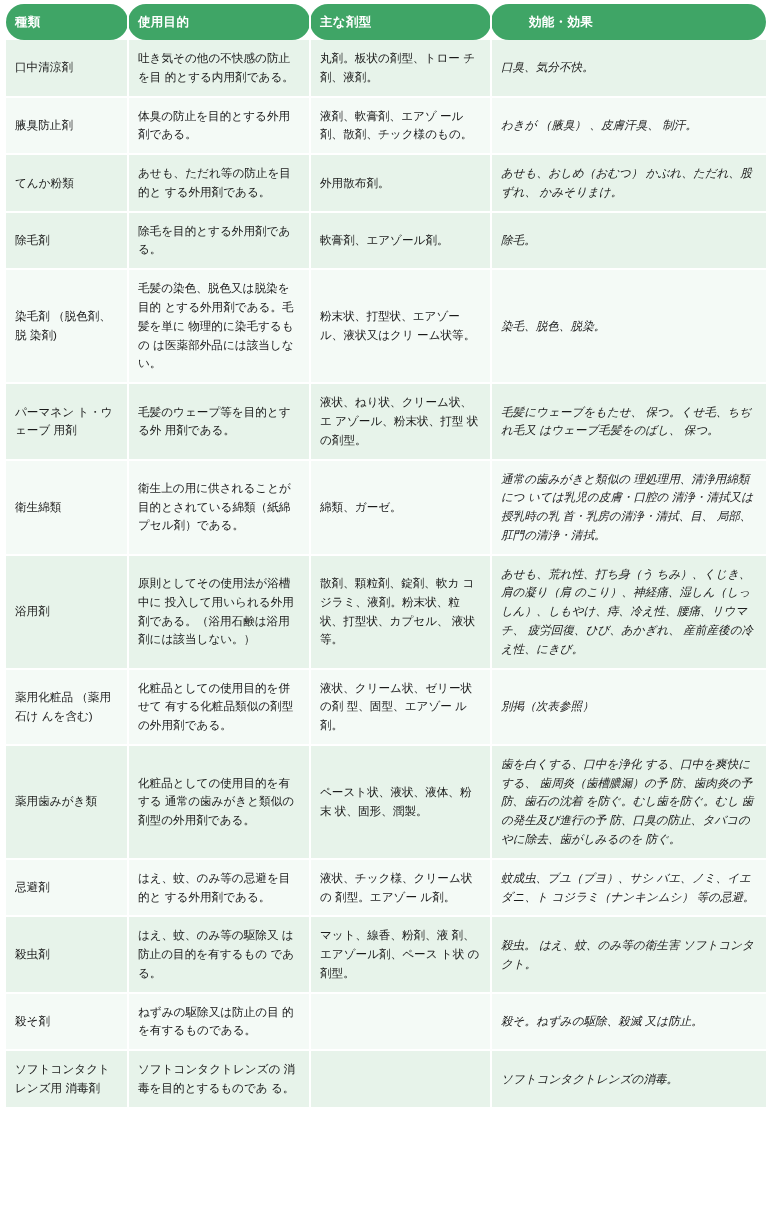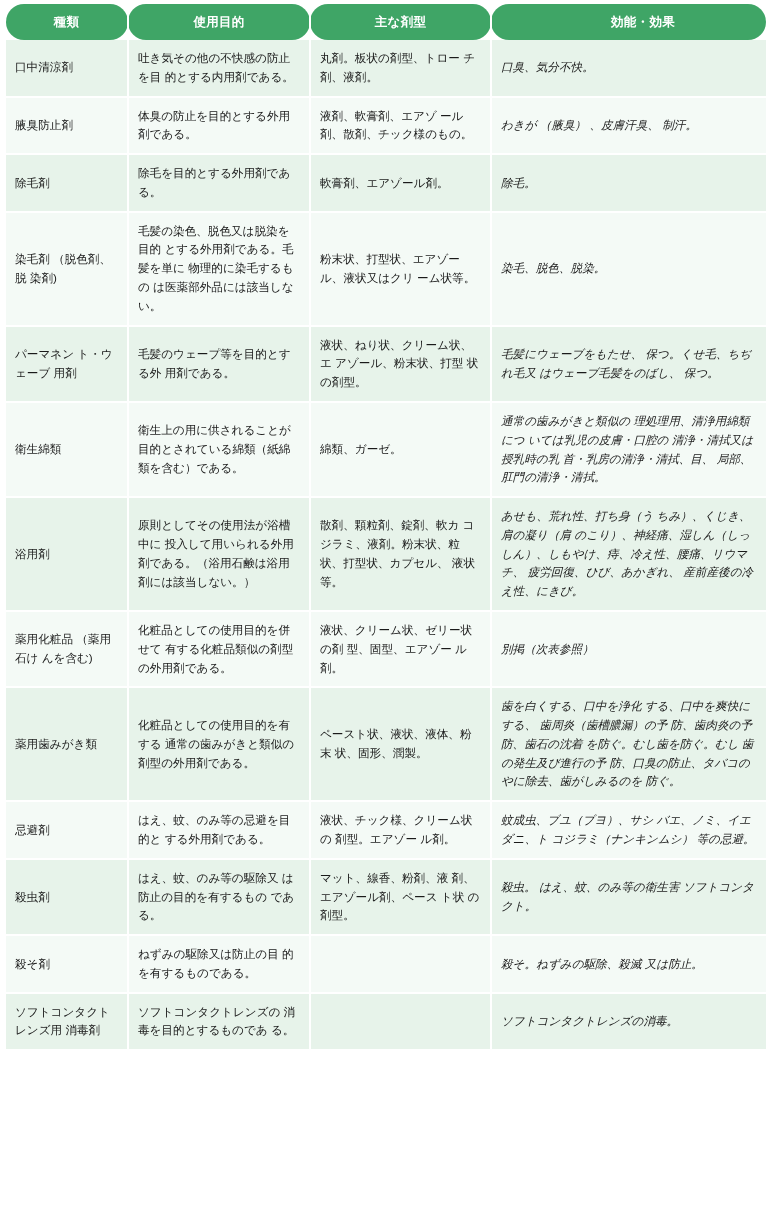--- a/index.html
+++ b/index.html
@@ -25,21 +25,21 @@
   table.drug-table col.c0 { width: 122px; }
   table.drug-table col.c1 { width: 182px; }
   table.drug-table col.c2 { width: 181px; }
   table.drug-table col.c3 { width: 275px; }
 
   table.drug-table thead th {
     background: #3fa566;
     color: #ffffff;
     font-size: 12.5px;
     font-weight: bold;
-    text-align: center;
+    text-align: left;
     padding: 7px 9px 7px 9px;
     border-right: 2px solid #ffffff;
     letter-spacing: 0.3px;
     vertical-align: middle;
     height: 22px;
     border-radius: 18px;
   }
   table.drug-table thead th:last-child { border-right: none; padding-left: 37px; }
 
   table.drug-table td {
@@ -88,40 +88,46 @@
         <td>丸剤。板状の剤型、トロー チ剤、液剤。</td>
         <td>口臭、気分不快。</td>
       </tr>
       <tr class="row-even">
         <td class="col-type">腋臭防止剤</td>
         <td>体臭の防止を目的とする外用 剤である。</td>
         <td>液剤、軟膏剤、エアゾ ール 剤、散剤、チック様のもの。</td>
         <td>わきが （腋臭） 、皮膚汗臭、 制汗。</td>
       </tr>
       <tr class="row-odd">
+        <td class="col-type">てんか粉類</td>
+        <td>あせも、ただれ等の防止を目的と する外用剤である。</td>
+        <td>外用散布剤。</td>
+        <td>あせも、おしめ（おむつ） かぶれ、ただれ、股ずれ、 かみそりまけ。</td>
+      </tr>
+      <tr class="row-odd">
         <td class="col-type">除毛剤</td>
         <td>除毛を目的とする外用剤であ る。</td>
         <td>軟膏剤、エアゾール剤。</td>
         <td>除毛。</td>
       </tr>
       <tr class="row-even">
         <td class="col-type">染毛剤 （脱色剤、脱 染剤)</td>
         <td>毛髪の染色、脱色又は脱染を目的 とする外用剤である。毛髪を単に 物理的に染毛するもの は医薬部外品には該当しな い。</td>
         <td>粉末状、打型状、エアゾー ル、液状又はクリ ーム状等。</td>
         <td>染毛、脱色、脱染。</td>
       </tr>
       <tr class="row-odd">
         <td class="col-type">パーマネン ト・ウェーブ 用剤</td>
         <td>毛髪のウェープ等を目的とする外 用剤である。</td>
         <td>液状、ねり状、クリーム状、エ アゾール、粉末状、打型 状の剤型。</td>
         <td>毛髪にウェーブをもたせ、 保つ。くせ毛、ちぢれ毛又 はウェーブ毛髪をのばし、 保つ。</td>
       </tr>
       <tr class="row-even">
         <td class="col-type">衛生綿類</td>
-        <td>衛生上の用に供されることが 目的とされている綿類（紙綿 類を含む）である。</td>
+        <td>衛生上の用に供されることが 目的とされている綿類（紙綿 プセル剤）である。</td>
         <td>綿類、ガーゼ。</td>
         <td>通常の歯みがきと類似の 理処理用、清浄用綿類につ いては乳児の皮膚・口腔の 清浄・清拭又は授乳時の乳 首・乳房の清浄・清拭、目、 局部、肛門の清浄・清拭。</td>
       </tr>
       <tr class="row-odd">
         <td class="col-type">浴用剤</td>
         <td>原則としてその使用法が浴槽中に 投入して用いられる外用 剤である。（浴用石鹸は浴用 剤には該当しない。）</td>
         <td>散剤、顆粒剤、錠剤、軟カ コジラミ、液剤。粉末状、粒状、打型状、カプセル、 液状等。</td>
         <td>あせも、荒れ性、打ち身（う ちみ）、くじき、肩の凝り（肩 のこり）、神経痛、湿しん（しっ しん）、しもやけ、痔、冷え性、腰痛、リウマチ、 疲労回復、ひび、あかぎれ、 産前産後の冷え性、にきび。</td>
       </tr>
       <tr class="row-even">

